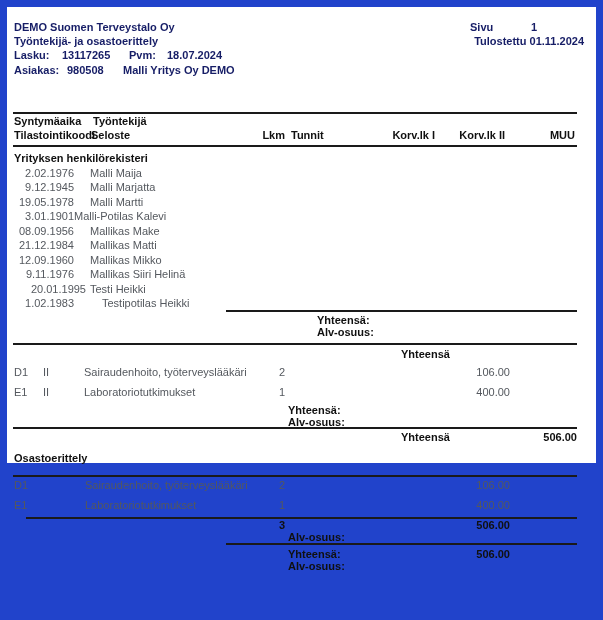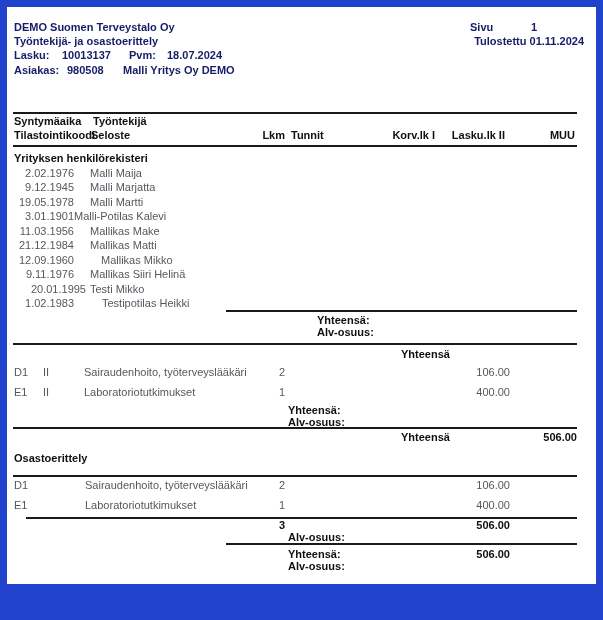--- a/index.html
+++ b/index.html
@@ -1,34 +1,34 @@
 <!DOCTYPE html>
 <html><head>
 <meta charset="utf-8">
 <style>
   html,body{margin:0;padding:0;background:#e8e8e8;}
   .page{position:relative;width:603px;height:620px;background:#2143cb;
         font-family:"Liberation Sans",sans-serif;overflow:hidden;}
-  .inner{position:absolute;left:7px;top:7px;width:589px;height:577px;background:#ffffff;}
+  .inner{position:absolute;left:7px;top:7px;width:589px;height:456px;background:#ffffff;}
   .t{position:absolute;font-size:11px;line-height:13px;white-space:nowrap;color:#54585e;}
   .b{font-weight:bold;color:#101010;}
   .nav{font-weight:bold;color:#161d66;}
   .num{text-align:right;}
   .hline{position:absolute;height:1.6px;background:#1a1a1a;}
 </style>
 </head>
 <body>
 
 <div class="page">
   <div class="inner">
 
     <div class="t nav" style="left:7px;top:14px">DEMO Suomen Terveystalo Oy</div>
     <div class="t nav" style="left:7px;top:28px">Työntekijä- ja osastoerittely</div>
     <div class="t nav" style="left:7px;top:42px">Lasku:</div>
-    <div class="t nav" style="left:55px;top:42px">10013137</div>
+    <div class="t nav" style="left:55px;top:42px">13117265</div>
     <div class="t nav" style="left:122px;top:42px">Pvm:</div>
     <div class="t nav" style="left:160px;top:42px">18.07.2024</div>
     <div class="t nav" style="left:7px;top:57px">Asiakas:</div>
     <div class="t nav" style="left:60px;top:57px">980508</div>
     <div class="t nav" style="left:116px;top:57px">Malli Yritys Oy DEMO</div>
 
     <div class="t nav" style="left:463px;top:14px">Sivu</div>
     <div class="t nav num" style="left:490px;top:14px;width:40px">1</div>
     <div class="t nav num" style="left:377px;top:28px;width:200px">
       <span>Tulostettu</span>
@@ -36,21 +36,21 @@
     </div>
 
     <div class="hline" style="left:6px;top:105px;width:564px"></div>
     <div class="t b" style="left:7px;top:108px">Syntymäaika</div>
     <div class="t b" style="left:86px;top:108px">Työntekijä</div>
     <div class="t b" style="left:7px;top:122px">Tilastointikoodi</div>
     <div class="t b" style="left:84px;top:122px">Seloste</div>
     <div class="t b num" style="left:228px;top:122px;width:50px">Lkm</div>
     <div class="t b" style="left:284px;top:122px">Tunnit</div>
     <div class="t b num" style="left:368px;top:122px;width:60px">Korv.lk I</div>
-    <div class="t b num" style="left:438px;top:122px;width:60px">Lasku.lk II</div>
+    <div class="t b num" style="left:438px;top:122px;width:60px">Korv.lk II</div>
     <div class="t b num" style="left:518px;top:122px;width:50px">MUU</div>
     <div class="hline" style="left:6px;top:138px;width:564px"></div>
 
     <div class="t b" style="left:7px;top:145px">Yrityksen henkilörekisteri</div>
 
     <div class="t" style="left:7px;top:160px;width:320px">
       <span class="t num" style="left:0;width:60px">2.02.1976</span>
       <span class="t" style="left:76px">Malli Maija</span>
     </div>
     <div class="t" style="left:7px;top:174px;width:320px">
@@ -59,38 +59,38 @@
     </div>
     <div class="t" style="left:7px;top:189px;width:320px">
       <span class="t num" style="left:0;width:60px">19.05.1978</span>
       <span class="t" style="left:76px">Malli Martti</span>
     </div>
     <div class="t" style="left:7px;top:203px;width:320px">
       <span class="t num" style="left:0;width:60px">3.01.1901</span>
       <span class="t" style="left:60px">Malli-Potilas Kalevi</span>
     </div>
     <div class="t" style="left:7px;top:218px;width:320px">
-      <span class="t num" style="left:0;width:60px">11.03.1956</span>
+      <span class="t num" style="left:0;width:60px">08.09.1956</span>
       <span class="t" style="left:76px">Mallikas Make</span>
     </div>
     <div class="t" style="left:7px;top:232px;width:320px">
       <span class="t num" style="left:0;width:60px">21.12.1984</span>
       <span class="t" style="left:76px">Mallikas Matti</span>
     </div>
     <div class="t" style="left:7px;top:247px;width:320px">
       <span class="t num" style="left:0;width:60px">12.09.1960</span>
-      <span class="t" style="left:87px">Mallikas Mikko</span>
+      <span class="t" style="left:76px">Mallikas Mikko</span>
     </div>
     <div class="t" style="left:7px;top:261px;width:320px">
       <span class="t num" style="left:0;width:60px">9.11.1976</span>
       <span class="t" style="left:76px">Mallikas Siiri Helinä</span>
     </div>
     <div class="t" style="left:7px;top:276px;width:320px">
       <span class="t num" style="left:12px;width:60px">20.01.1995</span>
-      <span class="t" style="left:76px">Testi Mikko</span>
+      <span class="t" style="left:76px">Testi Heikki</span>
     </div>
     <div class="t" style="left:7px;top:290px;width:320px">
       <span class="t num" style="left:0;width:60px">1.02.1983</span>
       <span class="t" style="left:88px">Testipotilas Heikki</span>
     </div>
 
     <div class="hline" style="left:219px;top:303px;width:351px"></div>
     <div class="t b" style="left:310px;top:307px">Yhteensä:</div>
     <div class="t b" style="left:310px;top:319px">Alv-osuus:</div>
     <div class="hline" style="left:6px;top:336px;width:564px"></div>

